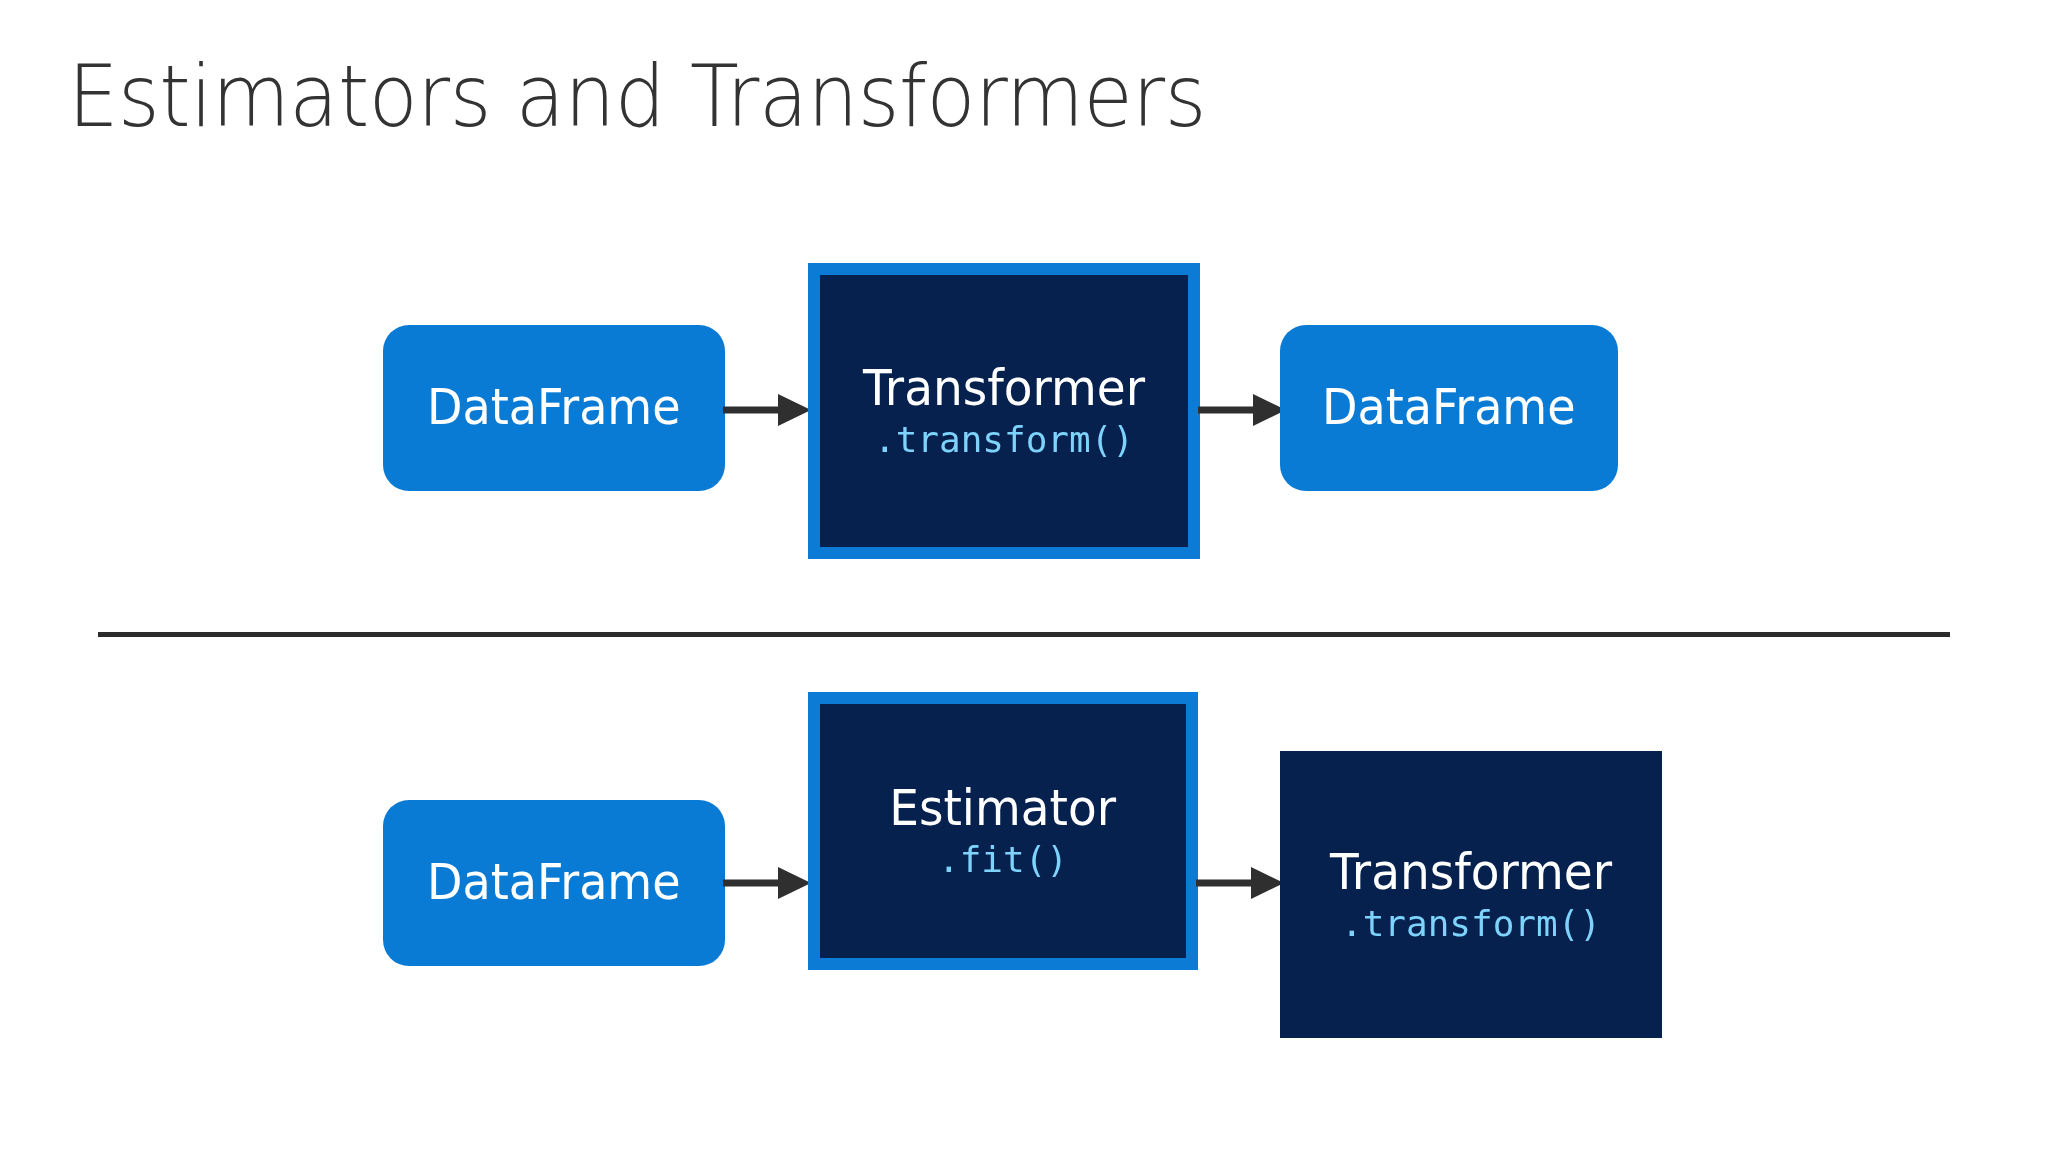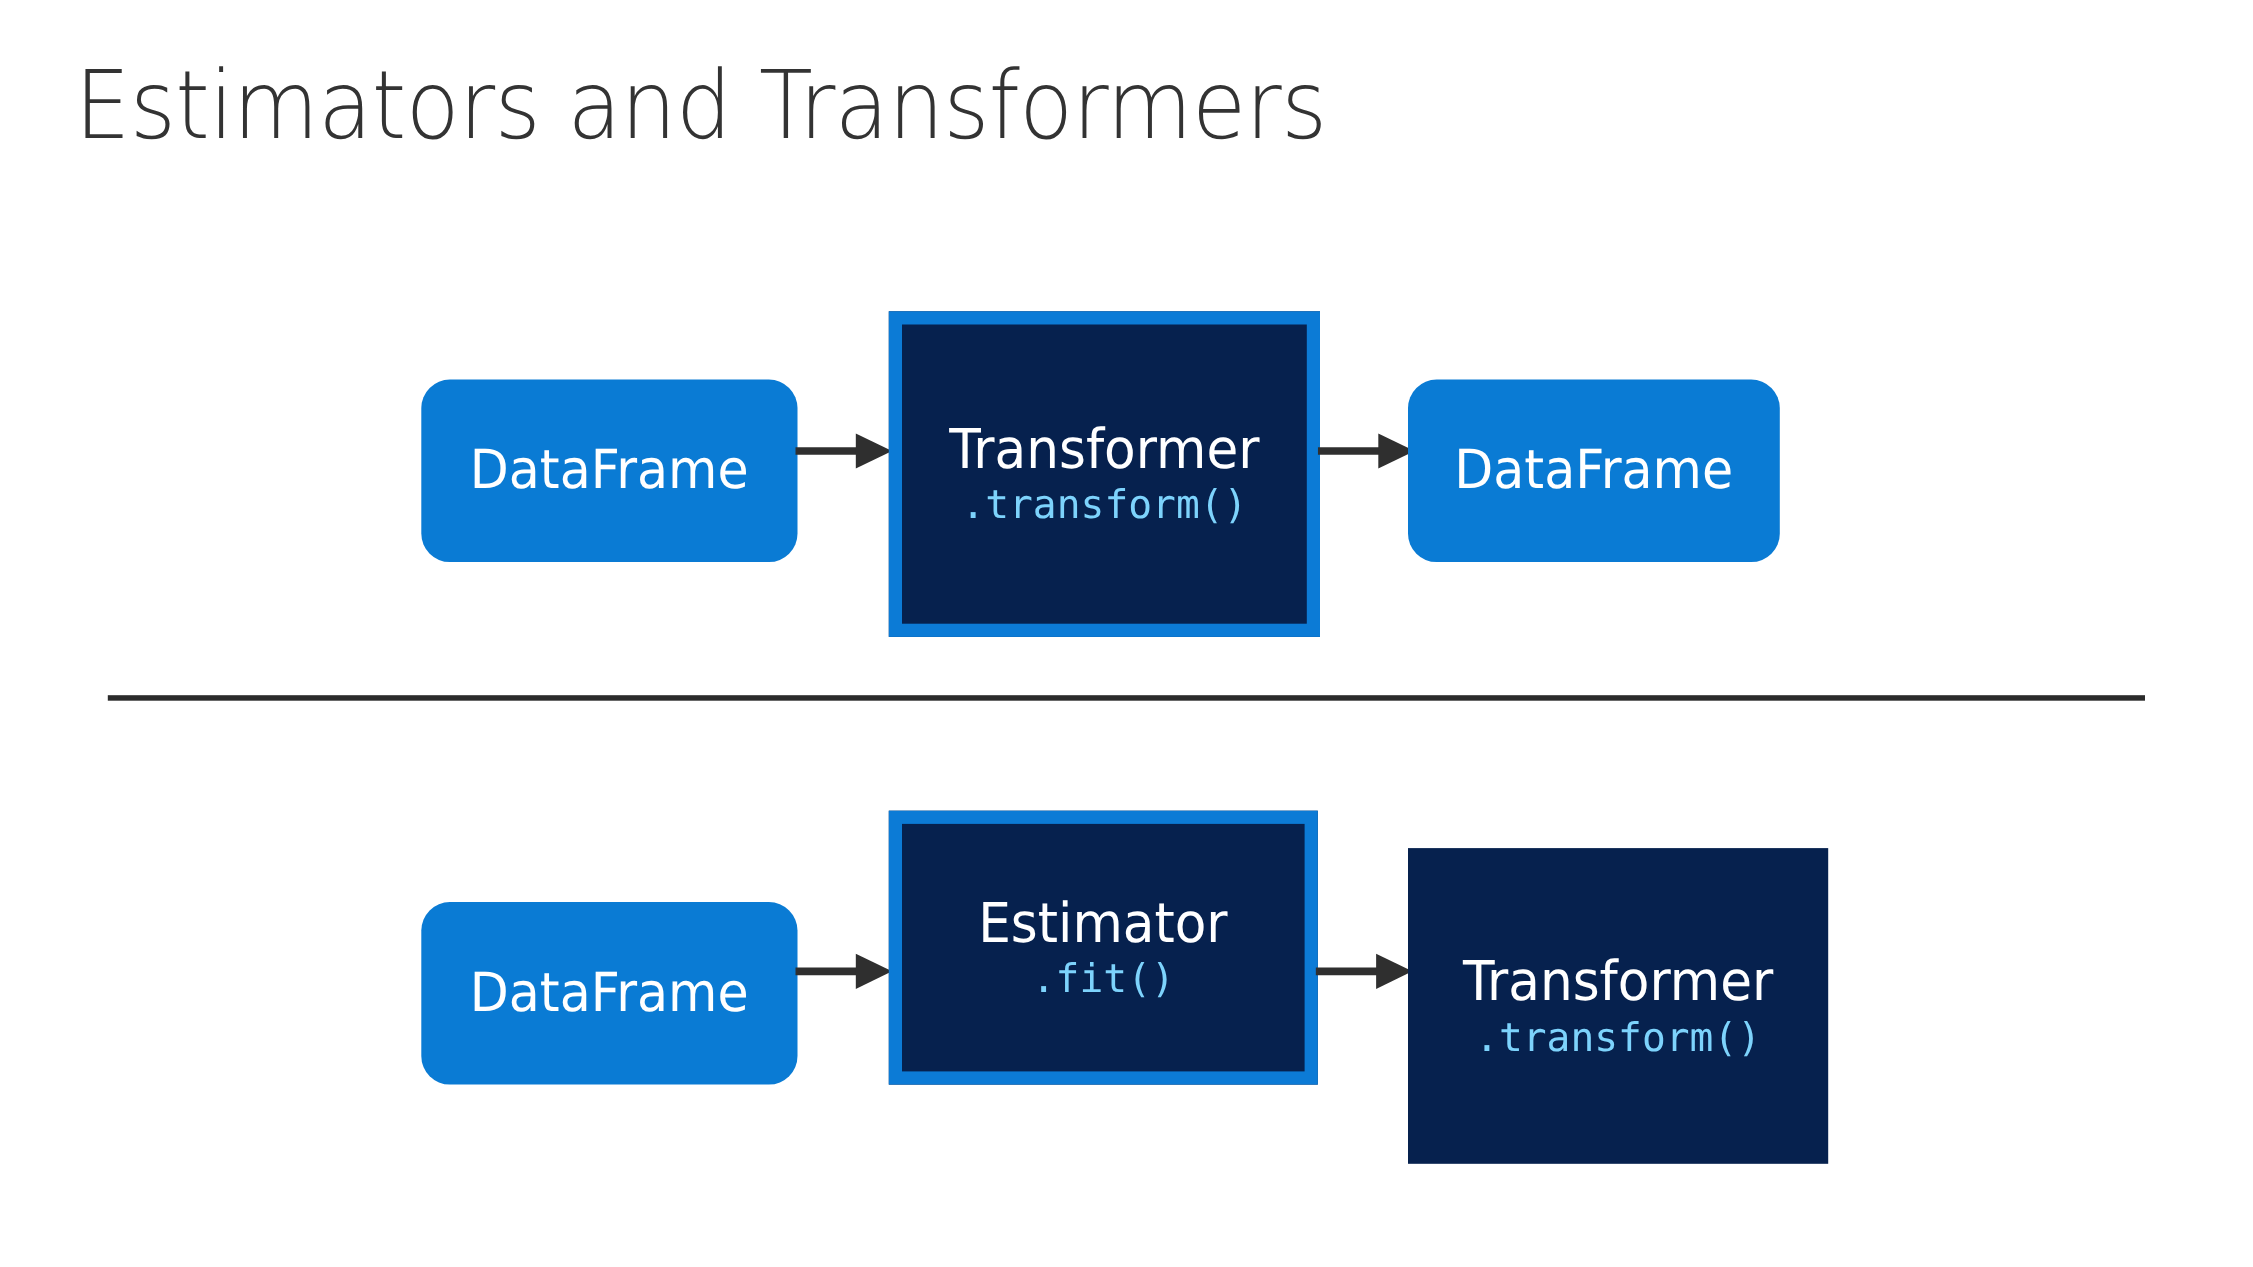--- a/index.html
+++ b/index.html
@@ -43,21 +43,20 @@
   }
 
   
   .node {
     position: absolute;
     box-sizing: border-box;
     display: flex;
     flex-direction: column;
     align-items: center;
     justify-content: center;
-    margin-top: 20px;
   }
 
   
   .node-pill {
     border-radius: 26px;
   }
   .node-pill .node-title {
     font-family: "DejaVu Sans", sans-serif;
     font-weight: 400;
     font-size: 49px;
@@ -133,21 +132,21 @@
 
   <div class="node node-pill" style="left:383px; top:800px; width:342px; height:166px; background:#0A7BD4;">
     <div class="node-title">DataFrame</div>
   </div>
 
   <svg class="arrow" style="left:723px; top:861px;" width="92" height="44" viewBox="0 0 92 44">
     <line x1="0" y1="22" x2="62" y2="22" stroke="#2f2f2f" stroke-width="7"></line>
     <polygon points="55,6 88,22 55,38" fill="#2f2f2f"></polygon>
   </svg>
 
-  <div class="node node-block" style="left:808px; top:717px; width:390px; height:249px; background:#06214E; border:12px solid #0C7BD6;">
+  <div class="node node-block" style="left:808px; top:692px; width:390px; height:278px; background:#06214E; border:12px solid #0C7BD6;">
     <div class="node-title">Estimator</div>
     <div class="node-method">.fit()</div>
   </div>
 
   <svg class="arrow" style="left:1196px; top:861px;" width="92" height="44" viewBox="0 0 92 44">
     <line x1="0" y1="22" x2="62" y2="22" stroke="#2f2f2f" stroke-width="7"></line>
     <polygon points="55,6 88,22 55,38" fill="#2f2f2f"></polygon>
   </svg>
 
   <div class="node node-block" style="left:1280px; top:751px; width:382px; height:287px; background:#06214E;">

